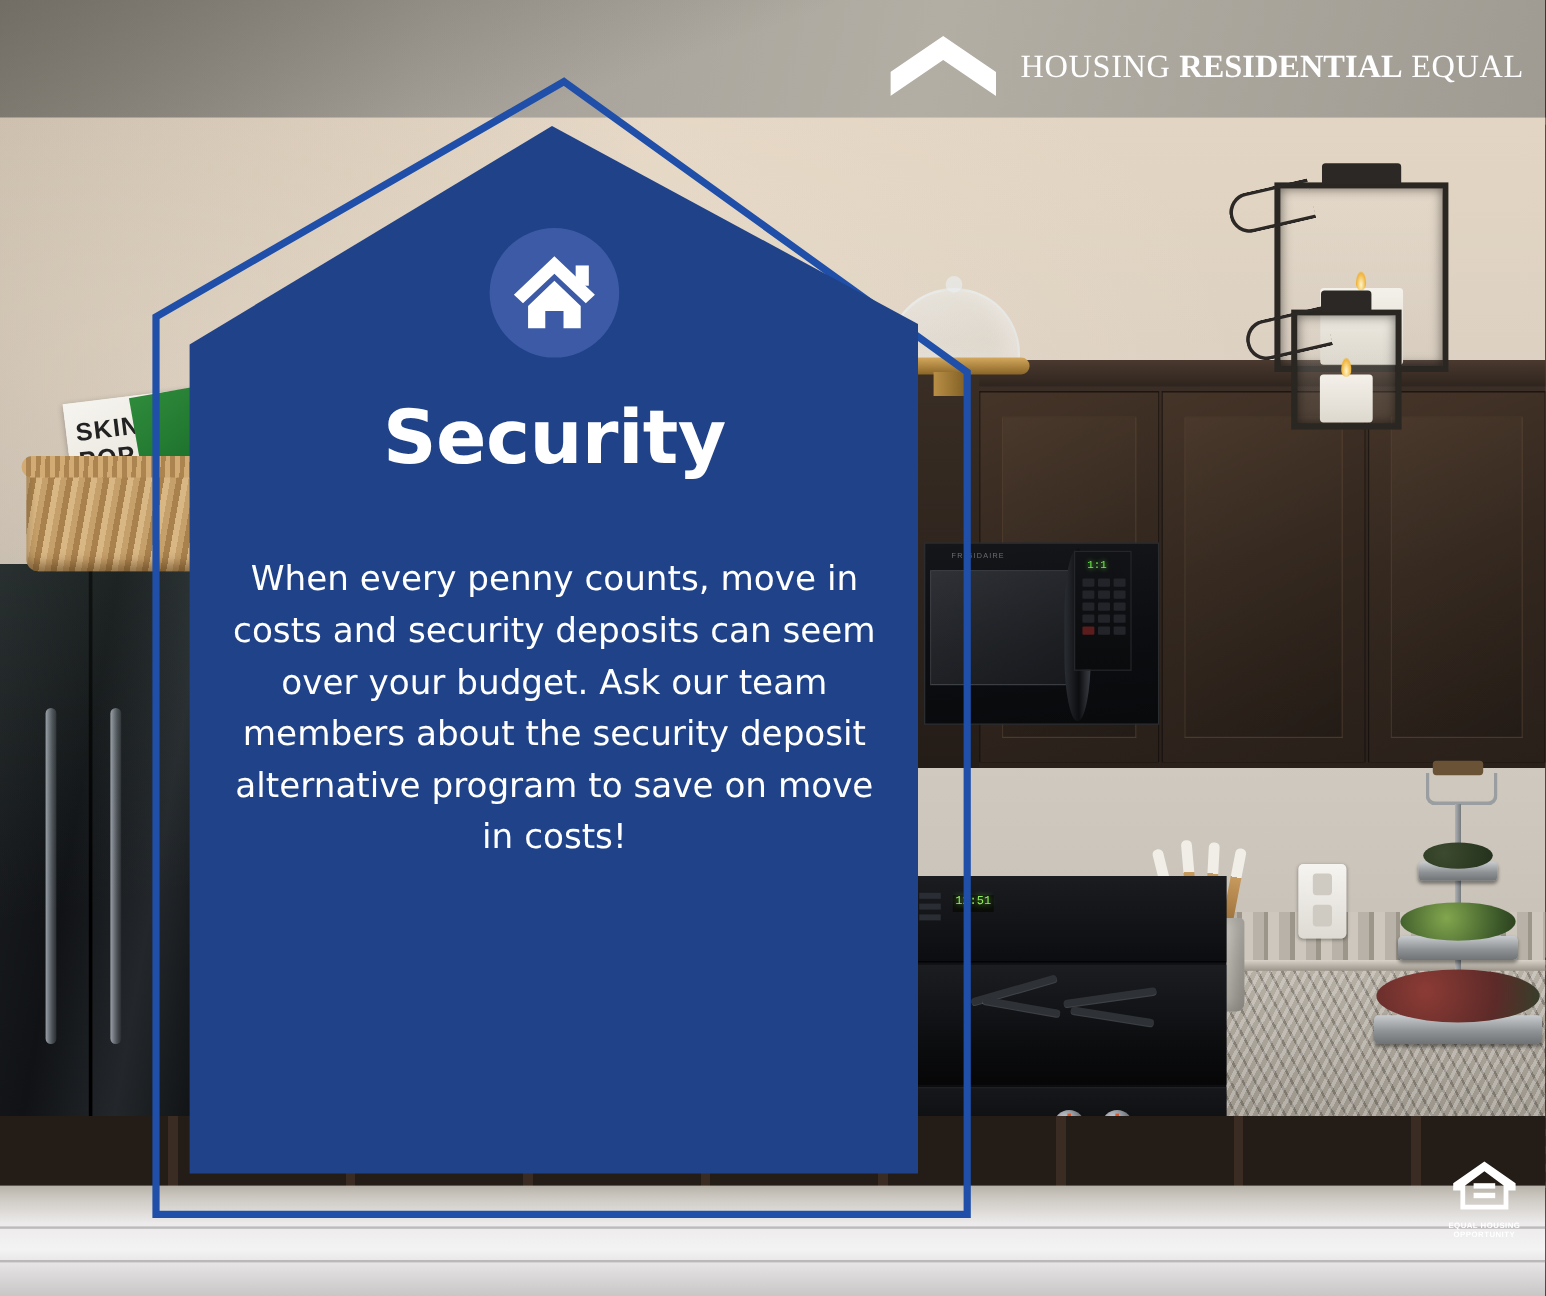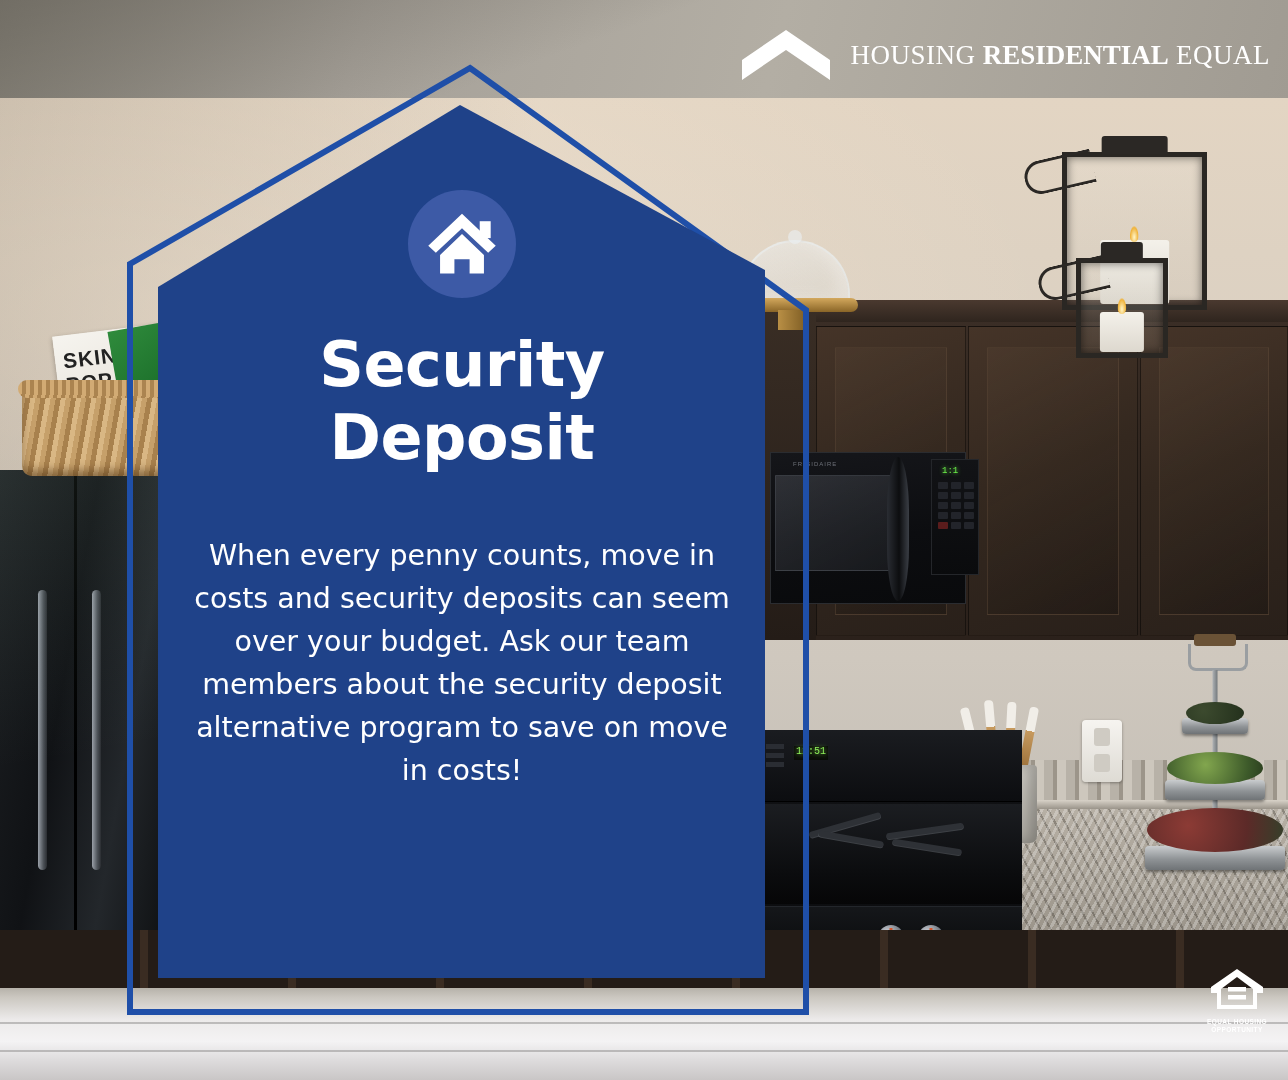--- a/index.html
+++ b/index.html
@@ -68,21 +68,21 @@
      background:linear-gradient(175deg,#15161a 0%,#0c0d10 55%,#090a0c 100%);
      border:1px solid #2a2c30; }
   .micro-door { position:absolute; left:4px; top:22px; width:118px; height:96px;
      background:linear-gradient(150deg,rgba(120,125,135,.28),rgba(30,32,36,.65));
      border:1px solid rgba(110,115,125,.3); }
   .micro-brand { position:absolute; left:22px; top:8px; font-size:6px; letter-spacing:1px;
      color:#6d7078; font-family:"Liberation Sans",sans-serif; }
   .micro-handle { position:absolute; left:116px; top:4px; width:22px; height:144px;
      background:linear-gradient(90deg,#2a2d33,#0c0d0f 55%,#3b3f46);
      border-radius:12px/60px; }
-  .micro-panel { position:absolute; left:160px; top:6px; width:48px; height:116px;
+  .micro-panel { position:absolute; left:124px; top:6px; width:48px; height:100px;
      background:linear-gradient(180deg,#121316,#0a0b0d); border:1px solid #24262a; }
   .micro-disp { position:absolute; left:10px; top:6px; width:28px; height:10px;
      color:#6cf04a; font-size:9px; letter-spacing:0; font-family:"Liberation Mono",monospace;
      text-shadow:0 0 4px #6cf04a; }
   .keypad { position:absolute; left:6px; top:22px; width:36px; display:grid;
      grid-template-columns:repeat(3,1fr); gap:3px; }
   .keypad i { display:block; height:7px; background:#22242a; border-radius:1px; }
   .keypad i.red { background:#5a1c1c; }
 
   
@@ -369,21 +369,20 @@
     <div class="icon-circle">
       <svg viewBox="0 0 64 64" width="108" height="108">
         <path d="M32 14 L12 33 L16.5 37.2 L32 22.6 L47.5 37.2 L52 33 Z" fill="#ffffff"></path>
         <rect x="42.5" y="18.5" width="6.5" height="10" fill="#ffffff"></rect>
         <path d="M32 26 L19 38.5 L19 49.5 L27.5 49.5 L27.5 41 L36.5 41 L36.5 49.5 L45 49.5 L45 38.5 Z" fill="#ffffff"></path>
       </svg>
     </div>
 
     <div class="headline">
       <div>Security</div>
-      <div>Deposit</div>
     </div>
 
     <div class="body-copy">When every penny counts, move in costs and security deposits can seem over your budget. Ask our team members about the security deposit alternative program to save on move in costs!</div>
   </div>
 
   <div class="logo">
     <svg width="88" height="58" viewBox="0 0 88 58">
       <path d="M44 4 L88 34 L88 54 L44 24 L0 54 L0 34 Z" fill="#ffffff"></path>
     </svg>
     <div class="logo-text"><span>HOUSING</span>

